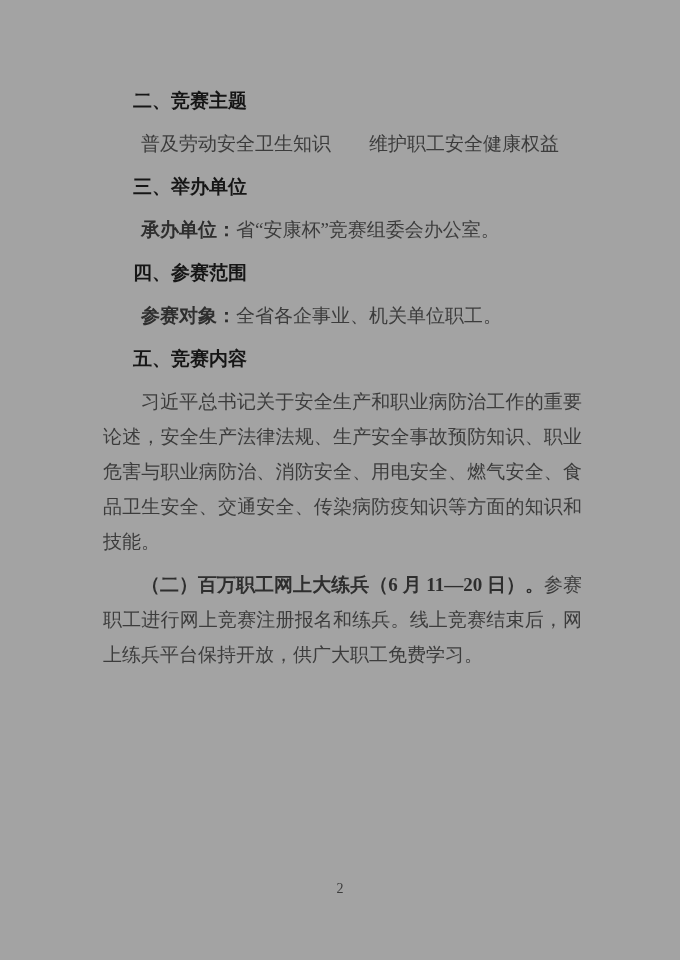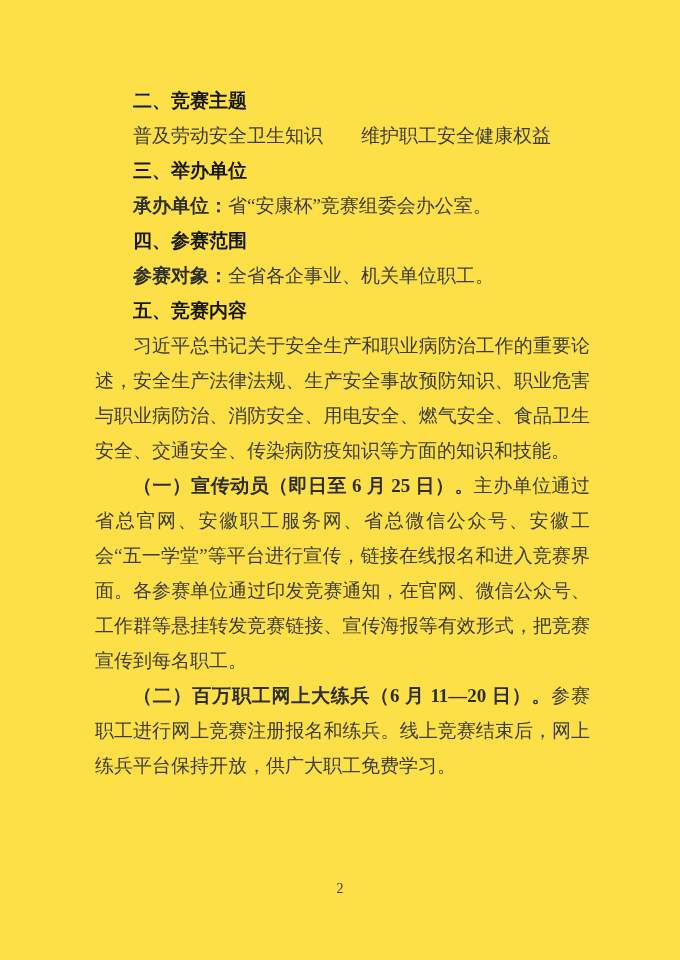--- a/index.html
+++ b/index.html
@@ -4,42 +4,42 @@
 <style>
   html, body {
     margin: 0;
     padding: 0;
     background: #ffffff;
   }
   .page {
     position: relative;
     width: 680px;
     height: 960px;
-    background: #fde047;
+    background: #a3a3a3;
     overflow: hidden;
     font-family: "Liberation Serif", serif;
   }
   .content {
     position: absolute;
     left: 95px;
     top: 83px;
     width: 495px;
   }
   .heading {
     margin: 0;
     font-family: "Liberation Sans", sans-serif;
     font-weight: bold;
     color: #161616;
     font-size: 19px;
     line-height: 35px;
     text-indent: 38px;
     text-align: left;
   }
   .para {
-    margin: 0;
+    margin: 8px;
     font-size: 19px;
     line-height: 35px;
     color: #3c3c3c;
     text-indent: 38px;
     text-align: justify;
     text-justify: inter-ideograph;
   }
   .lead {
     font-weight: bold;
     color: #2e2e2e;
@@ -82,23 +82,20 @@
       <span class="lead">参赛对象：</span><span>全省各企事业、机关单位职工。</span>
     </p>
 
     <p class="heading">五、竞赛内容</p>
 
     <p class="para">
       <span>习近平总书记关于安全生产和职业病防治工作的重要论述，安全生产法律法规、生产安全事故预防知识、职业危害与职业病防治、消防安全、用电安全、燃气安全、食品卫生安全、交通安全、传染病防疫知识等方面的知识和技能。</span>
     </p>
 
 
-    <p class="para">
-      <span class="lead">（一）宣传动员（即日至 6 月 25 日）。</span><span>主办单位通过省总官网、安徽职工服务网、省总微信公众号、安徽工会“五一学堂”等平台进行宣传，链接在线报名和进入竞赛界面。各参赛单位通过印发竞赛通知，在官网、微信公众号、工作群等悬挂转发竞赛链接、宣传海报等有效形式，把竞赛宣传到每名职工。</span>
-    </p>
 
     <p class="para">
       <span class="lead">（二）百万职工网上大练兵（6 月 11—20 日）。</span><span>参赛职工进行网上竞赛注册报名和练兵。线上竞赛结束后，网上练兵平台保持开放，供广大职工免费学习。</span>
     </p>
 
   </div>
 
   <div class="page-number">2</div>
 </div>
 

